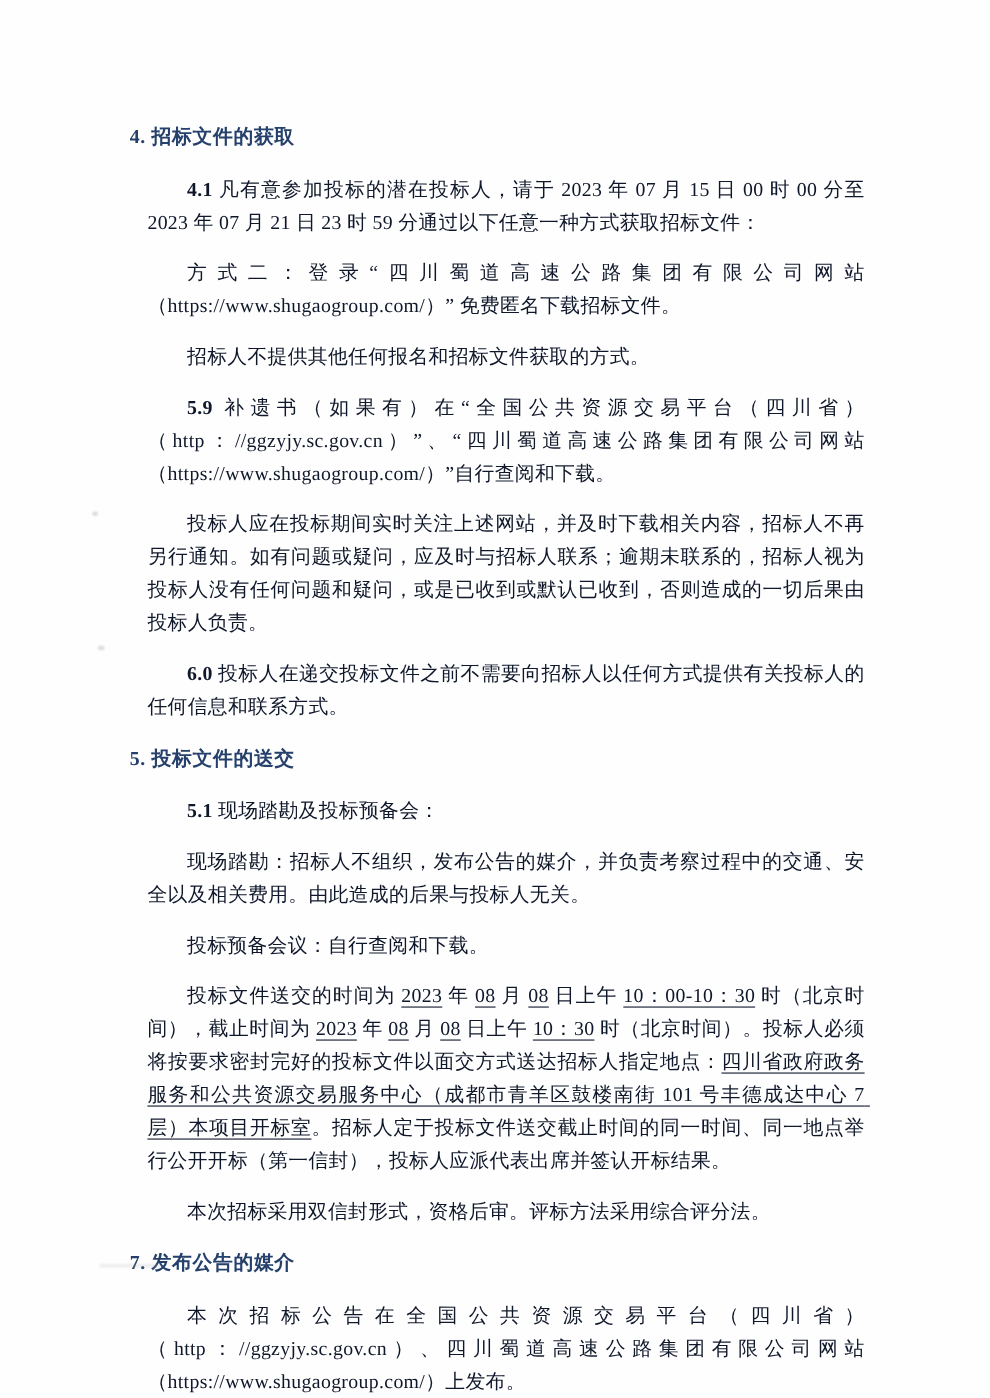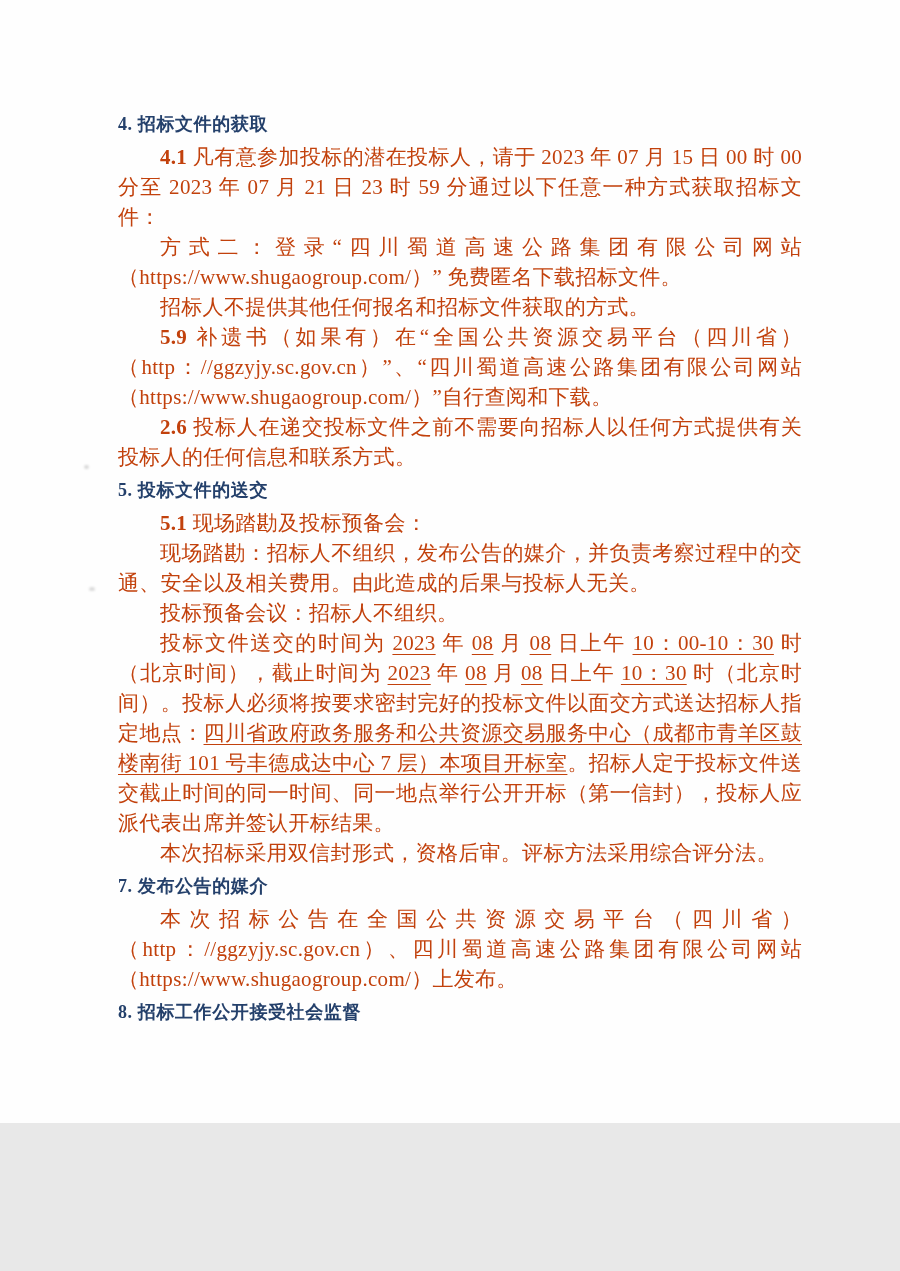--- a/index.html
+++ b/index.html
@@ -3,40 +3,40 @@
 <meta charset="utf-8">
 <style>
   html, body {
     margin: 0;
     padding: 0;
     background: #e8e8e8;
   }
   .page {
     position: relative;
     width: 900px;
-    height: 1123px;
+    height: 1271px;
     margin: 0 auto;
     background: #fefefe;
     overflow: hidden;
     font-family: "Liberation Serif", "DejaVu Serif", serif;
   }
   .doc {
     position: absolute;
     left: 118px;
     top: 106px;
     width: 684px;
   }
   .para {
-    margin: 0;
-    font-size: 21px;
+    margin: 16px;
+    font-size: 18px;
     line-height: 30px;
     letter-spacing: 0.3px;
     text-align: justify;
     text-indent: 2em;
-    color: #c2410c;
+    color: #0f172a;
     text-justify: inter-ideograph;
   }
   .heading {
     margin: 2px 0 1px 0;
     font-size: 18px;
     line-height: 33px;
     font-weight: 700;
     letter-spacing: 0.6px;
     text-indent: 0;
     color: #24406b;
@@ -61,25 +61,26 @@
 </head>
 <body>
 
 <div class="page">
   <div class="doc" id="doc">
       <div class="para heading"><span class="seg">4. 招标文件的获取</span></div>
       <p class="para"><span class="seg b">4.1 </span><span class="seg">凡有意参加投标的潜在投标人，请于 2023 年 07 月 15 日 00 时 00 分至 2023 年 07 月 21 日 23 时 59 分通过以下任意一种方式获取招标文件：</span></p>
       <p class="para"><span class="seg">方式二：登录“四川蜀道高速公路集团有限公司网站（https://www.shugaogroup.com/）” 免费匿名下载招标文件。</span></p>
       <p class="para"><span class="seg">招标人不提供其他任何报名和招标文件获取的方式。</span></p>
       <p class="para"><span class="seg b">5.9 </span><span class="seg">补遗书（如果有）在“全国公共资源交易平台（四川省）（http：//ggzyjy.sc.gov.cn）”、“四川蜀道高速公路集团有限公司网站（https://www.shugaogroup.com/）”自行查阅和下载。</span></p>
-      <p class="para"><span class="seg b">2.6 </span><span class="seg">投标人在递交投标文件之前不需要向招标人以任何方式提供有关投标人的任何信息和联系方式。</span></p>
+      <p class="para"><span class="seg">投标人应在投标期间实时关注上述网站，并及时下载相关内容，招标人不再另行通知。如有问题或疑问，应及时与招标人联系；逾期未联系的，招标人视为投标人没有任何问题和疑问，或是已收到或默认已收到，否则造成的一切后果由投标人负责。</span></p>
+      <p class="para"><span class="seg b">6.0 </span><span class="seg">投标人在递交投标文件之前不需要向招标人以任何方式提供有关投标人的任何信息和联系方式。</span></p>
       <div class="para heading"><span class="seg">5. 投标文件的送交</span></div>
       <p class="para"><span class="seg b">5.1 </span><span class="seg">现场踏勘及投标预备会：</span></p>
       <p class="para"><span class="seg">现场踏勘：招标人不组织，发布公告的媒介，并负责考察过程中的交通、安全以及相关费用。由此造成的后果与投标人无关。</span></p>
-      <p class="para"><span class="seg">投标预备会议：招标人不组织。</span></p>
+      <p class="para"><span class="seg">投标预备会议：自行查阅和下载。</span></p>
       <p class="para"><span class="seg">投标文件送交的时间为 </span><span class="seg u">2023</span><span class="seg"> 年 </span><span class="seg u">08</span><span class="seg"> 月 </span><span class="seg u">08</span><span class="seg"> 日上午 </span><span class="seg u">10：00-10：30</span><span class="seg"> 时（北京时间），截止时间为 </span><span class="seg u">2023</span><span class="seg"> 年 </span><span class="seg u">08</span><span class="seg"> 月 </span><span class="seg u">08</span><span class="seg"> 日上午 </span><span class="seg u">10：30</span><span class="seg"> 时（北京时间）。投标人必须将按要求密封完好的投标文件以面交方式送达招标人指定地点：</span><span class="seg u">四川省政府政务服务和公共资源交易服务中心（成都市青羊区鼓楼南街 101 号丰德成达中心 7 层）本项目开标室</span><span class="seg">。招标人定于投标文件送交截止时间的同一时间、同一地点举行公开开标（第一信封），投标人应派代表出席并签认开标结果。</span></p>
       <p class="para"><span class="seg">本次招标采用双信封形式，资格后审。评标方法采用综合评分法。</span></p>
       <div class="para heading"><span class="seg">7. 发布公告的媒介</span></div>
       <p class="para"><span class="seg">本次招标公告在全国公共资源交易平台（四川省）（http：//ggzyjy.sc.gov.cn）、四川蜀道高速公路集团有限公司网站（https://www.shugaogroup.com/）上发布。</span></p>
       <div class="para heading"><span class="seg">8. 招标工作公开接受社会监督</span></div>
     </div>
   <div class="artifact a1"></div>
   <div class="artifact a2"></div>
   <div class="artifact a3"></div>
 </div>

